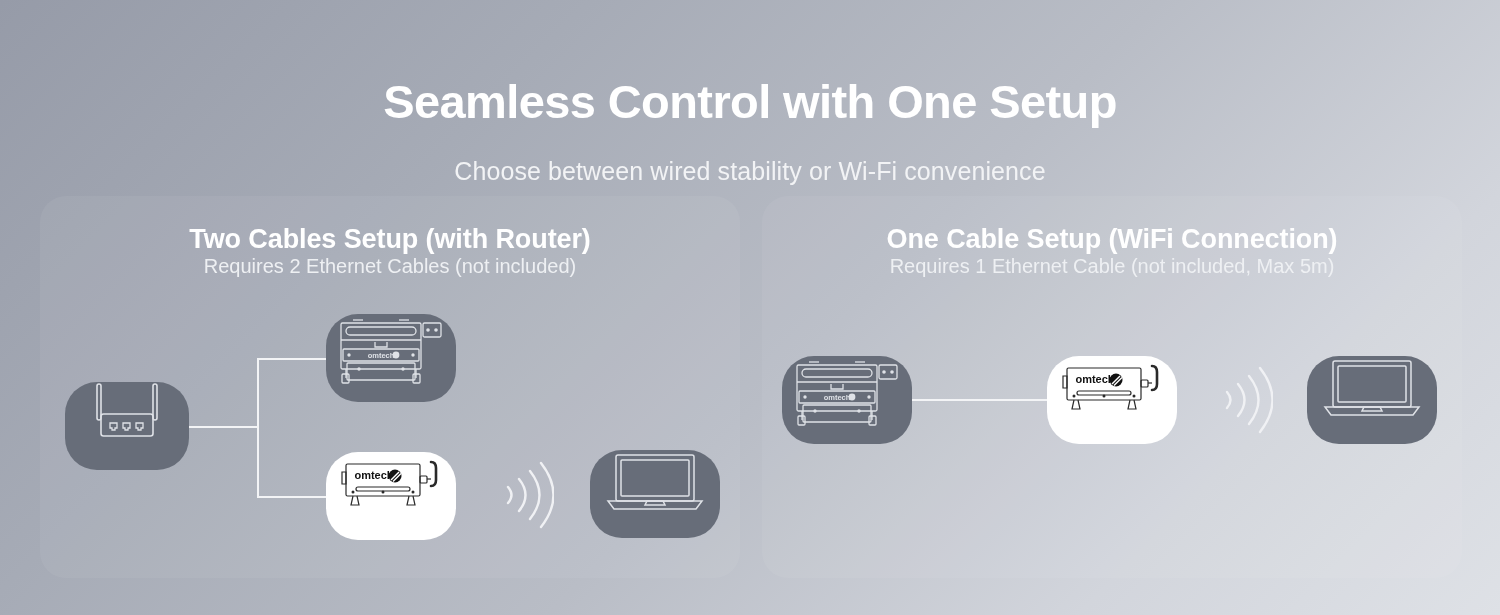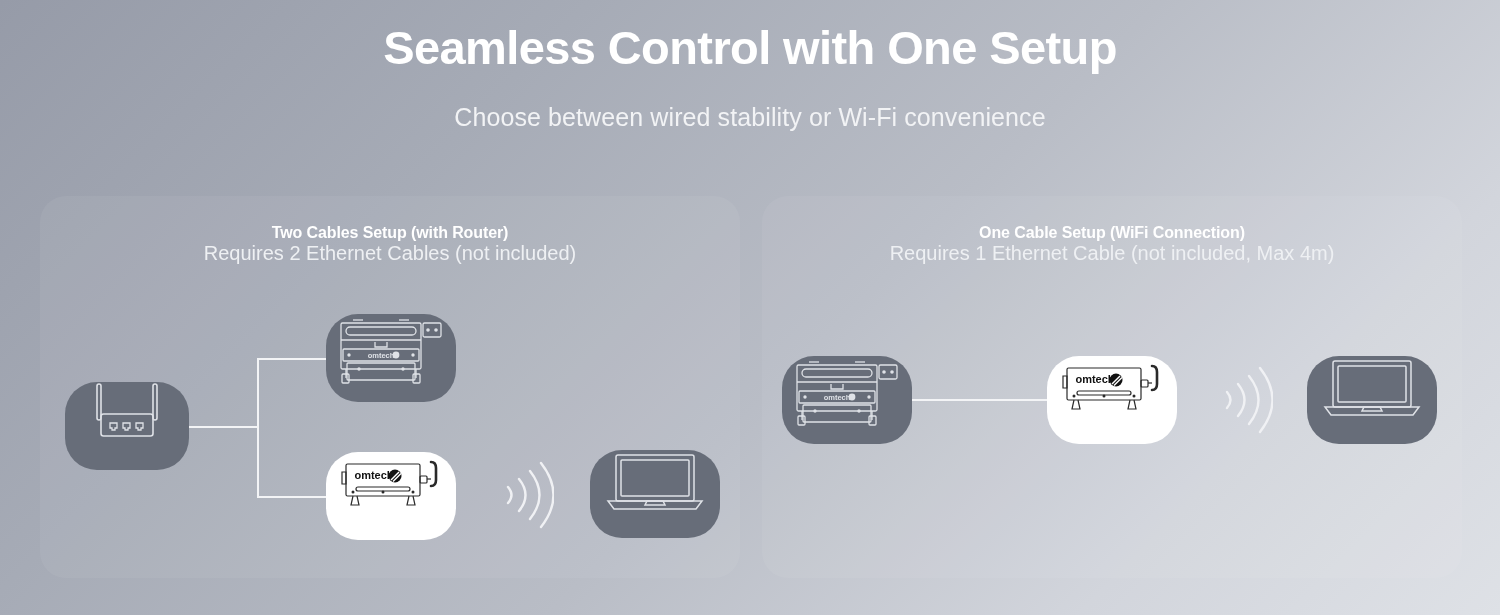--- a/index.html
+++ b/index.html
@@ -5,21 +5,21 @@
   * { box-sizing: border-box; margin: 0; padding: 0; }
   html, body { width: 1500px; height: 615px; }
   body {
     font-family: "Liberation Sans", sans-serif;
     background: linear-gradient(135deg, #969ba8 0%, #a6abb6 28%, #b9bdc6 55%, #d2d5dc 80%, #dee1e6 100%);
     overflow: hidden;
     position: relative;
   }
 
   
-  .header { width: 100%; text-align: center; padding-top: 24px; }
+  .header { width: 100%; text-align: center; padding-top: 78px; }
   .title {
     font-size: 47px;
     font-weight: bold;
     color: #ffffff;
     letter-spacing: -0.6px;
     line-height: 1.0;
   }
   .subtitle {
     margin-top: 32px;
     font-size: 25px;
@@ -39,21 +39,21 @@
     gap: 22px;
   }
   .panel {
     flex: 1;
     border-radius: 26px;
     background: rgba(255,255,255,0.055);
     position: relative;
   }
   .panel-head { text-align: center; padding-top: 28px; }
   .panel-title {
-    font-size: 16px;
+    font-size: 27px;
     font-weight: bold;
     color: #ffffff;
     letter-spacing: -0.1px;
   }
   .panel-sub {
     font-size: 20px;
     color: #eef0f3;
     font-weight: 400;
   }
 
@@ -184,21 +184,21 @@
           </g>
         </svg>
       </div>
 
     </div>
   </div>
 
   <div class="panel">
     <div class="panel-head">
       <div class="panel-title">One Cable Setup (WiFi Connection)</div>
-      <div class="panel-sub">Requires 1 Ethernet Cable (not included, Max 4m)</div>
+      <div class="panel-sub">Requires 1 Ethernet Cable (not included, Max 5m)</div>
     </div>
 
     <div class="stage">
 
       <div class="wire h" style="left:140px; top:203px; width:150px;"></div>
 
       <div class="node dark" style="left:20px; top:160px; width:130px; height:88px;">
         <svg width="108" height="70" viewBox="0 0 108 70">
           <g fill="none" stroke="#dfe2e7" stroke-width="1.3">
             <rect x="4" y="9" width="80" height="46" rx="1.5"></rect>

